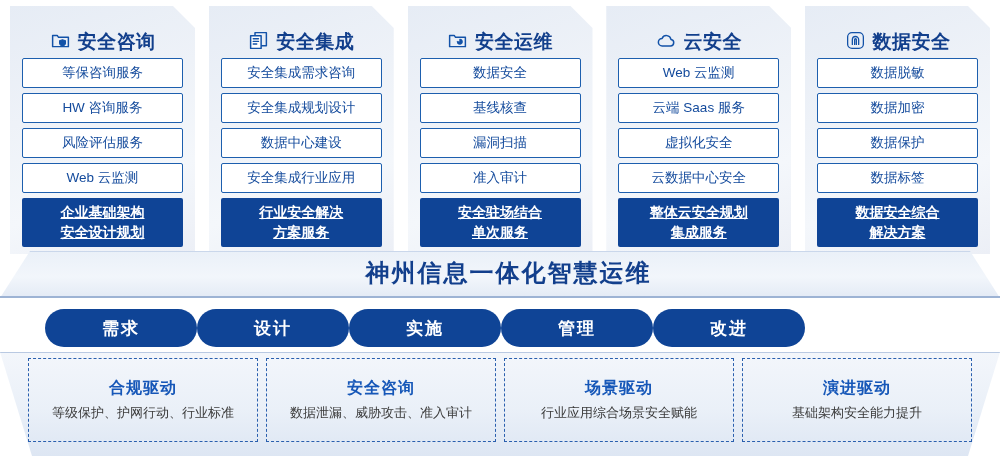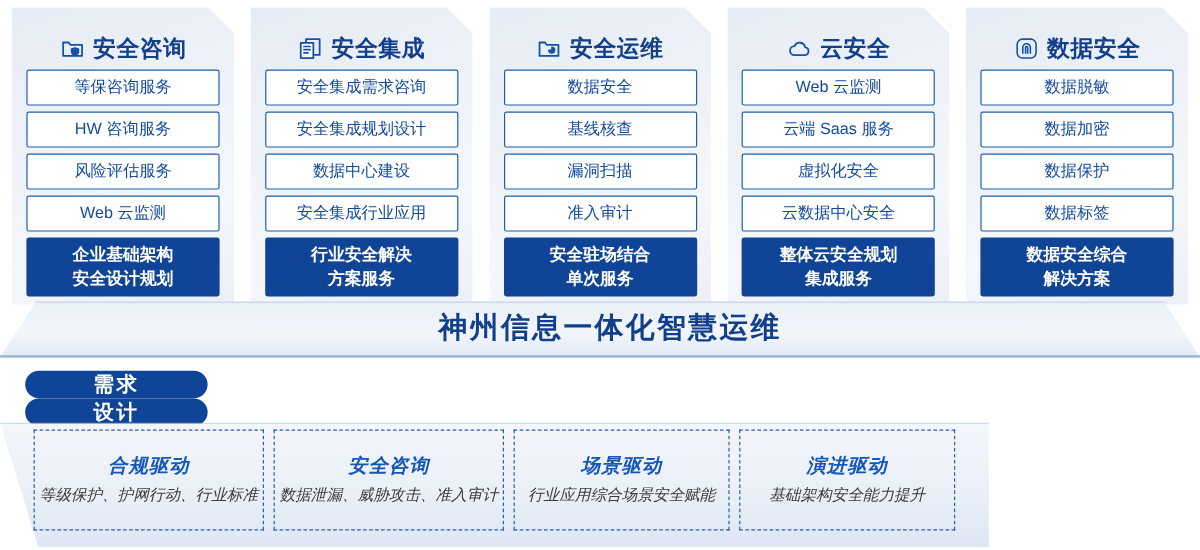--- a/index.html
+++ b/index.html
@@ -43,21 +43,21 @@
     display:flex;align-items:center;justify-content:center;
     color:#134a9c;font-size:13.5px;white-space:nowrap;
   }
   .summary{
     margin-top:0;
     min-height:42px;
     background:#0f4496;
     border-radius:2px;
     display:flex;flex-direction:column;align-items:center;justify-content:flex-end;
     color:#ffffff;font-size:14px;font-weight:bold;line-height:1.45;
-    padding:4px 2px;box-sizing:border-box;
+    padding:4px 2px;box-sizing:border-box;text-decoration:underline;
   }
   .summary span{display:block;white-space:nowrap;}
 
   
   .banner-wrap{position:absolute;left:0;top:251px;width:1000px;height:47px;}
   .banner{
     position:absolute;inset:0;
     background:linear-gradient(180deg,#eaf0f8 0%,#f2f6fb 55%,#e3eaf5 100%);
     -webkit-clip-path:polygon(30px 0, 970px 0, 1000px 100%, 0 100%);
     clip-path:polygon(30px 0, 970px 0, 1000px 100%, 0 100%);
@@ -75,31 +75,31 @@
   }
   .banner-text{
     position:absolute;inset:0;display:flex;align-items:center;justify-content:center;
     color:#123f8c;font-size:24px;font-weight:bold;letter-spacing:2px;
     padding-bottom:4px;box-sizing:border-box;margin-left:17px;
   }
 
   
   .pills{
     position:absolute;left:0;top:309px;width:1000px;height:40px;
-    display:flex;justify-content:space-between;padding:0 21px;box-sizing:border-box;flex-direction:column;
+    display:flex;justify-content:flex-start;padding:0 45px;box-sizing:border-box;
   }
   .pill{
     width:152px;height:38px;border-radius:19px;
     background:#0f4496;
     display:flex;align-items:center;justify-content:center;
     color:#ffffff;font-size:17px;font-weight:bold;letter-spacing:2px;
   }
 
   
-  .drivers-wrap{position:absolute;left:0;top:352px;width:824px;height:104px;font-style:italic;}
+  .drivers-wrap{position:absolute;left:0;top:352px;width:1000px;height:104px;}
   .drivers-bg{
     position:absolute;inset:0;
     background:linear-gradient(180deg,#f3f6fb 0%,#eaf0f8 55%,#dde6f3 100%);
     -webkit-clip-path:polygon(0 0, 1000px 0, 968px 100%, 32px 100%);
     clip-path:polygon(0 0, 1000px 0, 968px 100%, 32px 100%);
     border-top:1px solid #b9c9e2;
     box-sizing:border-box;
   }
   .drivers{
     position:absolute;inset:0;

